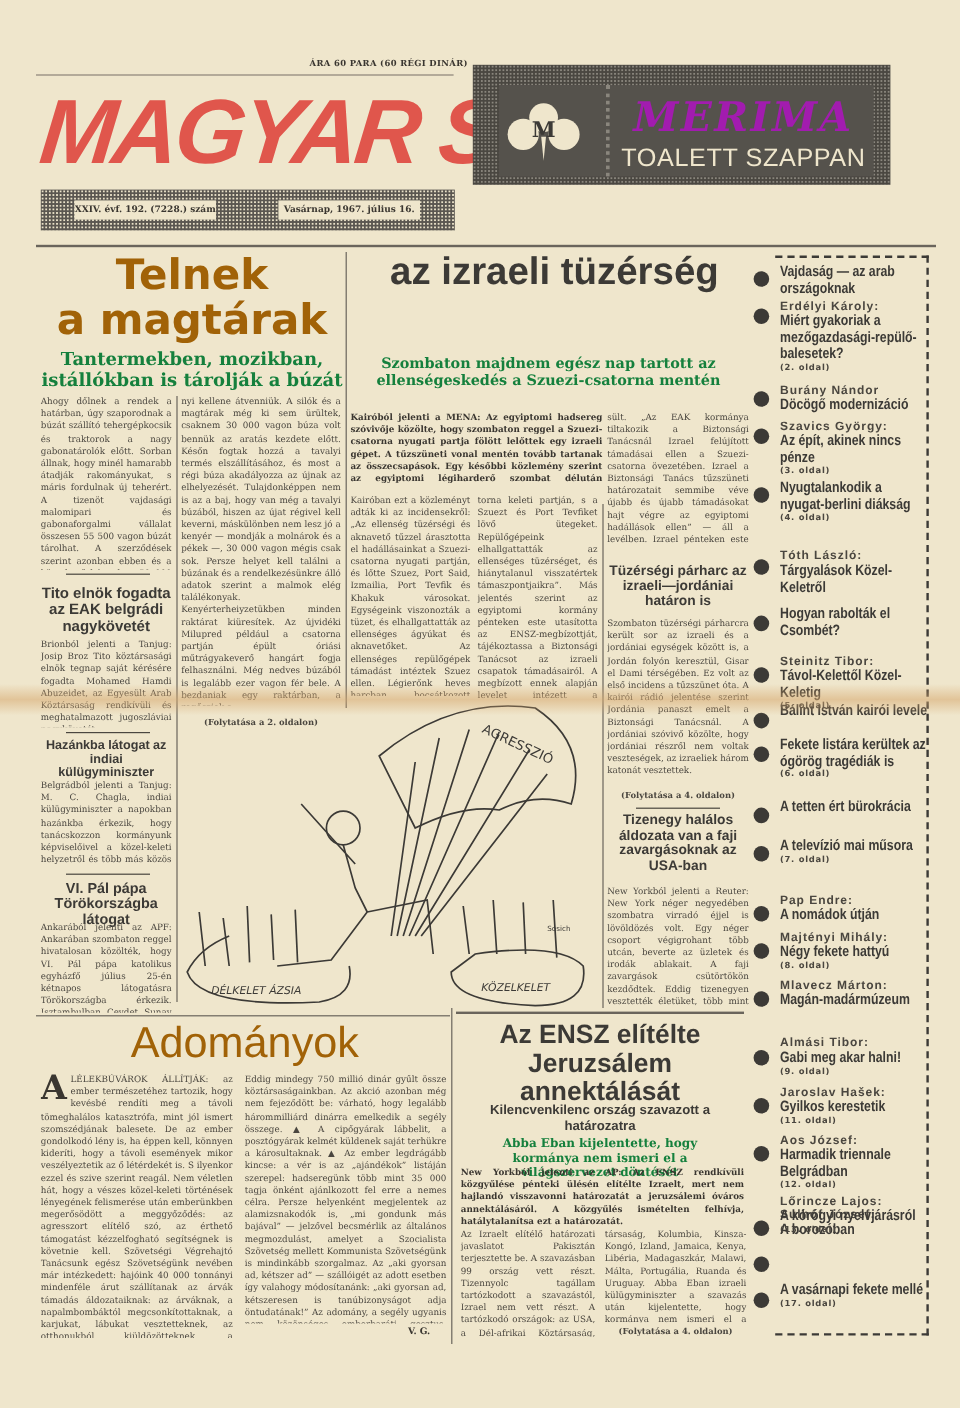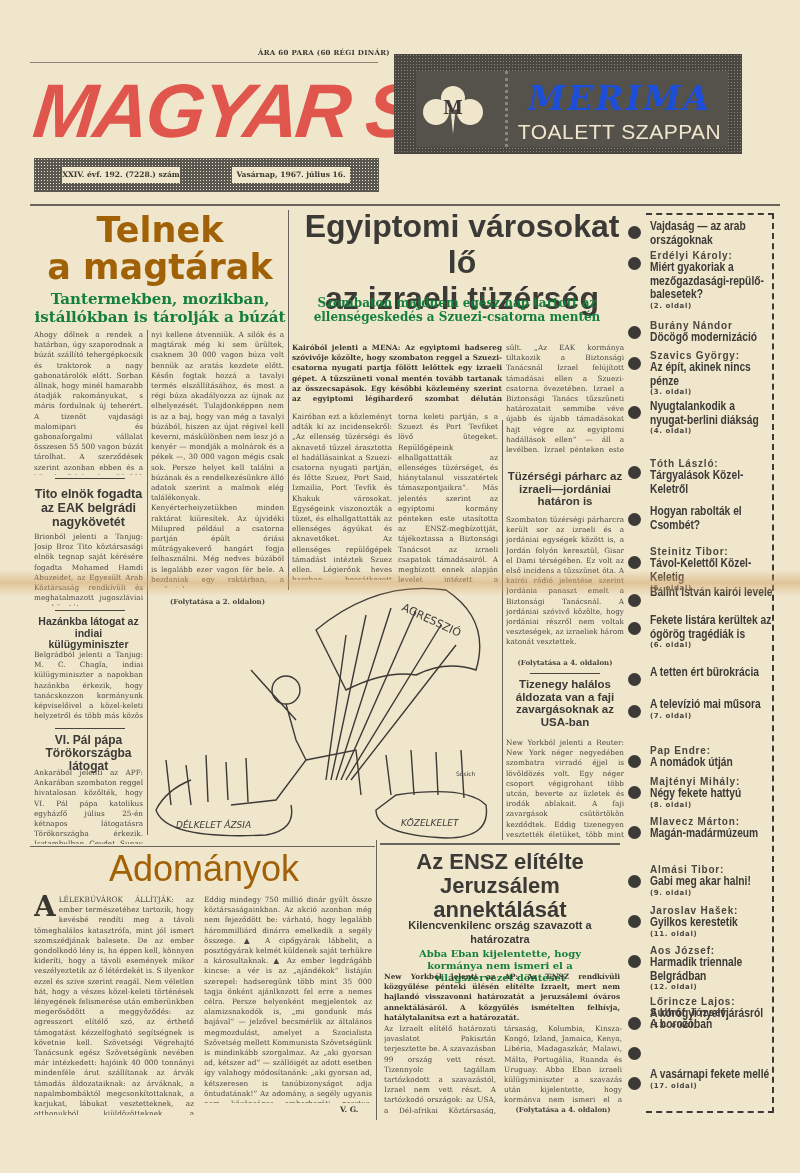--- a/index.html
+++ b/index.html
@@ -31,21 +31,21 @@
 
   .ad {
     left: 394px; top: 54px; width: 348px; height: 100px;
     background-color: #4a4741;
     background-image: radial-gradient(#8a867d 0.8px, transparent 1px);
     background-size: 3px 3px;
   }
   .ad-inner { left: 416px; top: 71px; width: 312px; height: 76px; background: #55524c; }
   .ad-logo-box { left: 416px; top: 71px; width: 92px; height: 76px; background: #55524c; border-right: 3px dotted #8a867d; }
   .clover { left: 418px; top: 84px; width: 70px; height: 50px; }
-  .ad-brand { left: 512px; top: 78px; width: 215px; font-family: "DejaVu Serif", serif; font-weight: bold; font-size: 34px; color: #1d4ed8; letter-spacing: 2px; text-align: center; font-style: italic; }
+  .ad-brand { left: 512px; top: 78px; width: 215px; font-family: "DejaVu Serif", serif; font-weight: bold; font-size: 34px; color: #a21caf; letter-spacing: 2px; text-align: center; font-style: italic; }
   .ad-tag { left: 512px; top: 120px; width: 215px; font-family: "Liberation Sans", sans-serif; font-size: 21px; color: #efe6cc; letter-spacing: 0.5px; text-align: center; }
 
   .vrule { border-left: 1px solid #6a655c; }
   .hrule { border-top: 1px solid #6a655c; }
   .body-text {
     font-family: "DejaVu Serif", serif; font-size: 7.3px; line-height: 10.2px;
     color: #4a463f; text-align: justify; overflow: hidden;
   }
   .body-text.bold { font-weight: bold; color: #3a3630; }
   .h-heavy { font-family: "DejaVu Sans", sans-serif; font-weight: bold; color: #a16207; text-align: center; line-height: 1.05; }
@@ -120,21 +120,20 @@
 <div class="abs short-rule" style="left:55px;top:610px;width:70px;"></div>
 
 <div class="abs h-cond" style="left:34px;top:616px;width:109px;font-size:10.5px;">Hazánkba látogat az indiai külügyminiszter</div>
 <div class="abs body-text" style="left:34px;top:650px;width:109px;height:72px;">Belgrádból jelenti a Tanjug: M. C. Chagla, indiai külügyminiszter a napokban hazánkba érkezik, hogy tanácskozzon kormányunk képviselőivel a közel-keleti helyzetről és több más közös érdekű kérdésről.</div>
 <div class="abs short-rule" style="left:55px;top:728px;width:70px;"></div>
 
 <div class="abs h-cond" style="left:34px;top:734px;width:109px;font-size:12px;">VI. Pál pápa Törökországba látogat</div>
 <div class="abs body-text" style="left:34px;top:768px;width:109px;height:76px;">Ankarából jelenti az APF: Ankarában szombaton reggel hivatalosan közölték, hogy VI. Pál pápa katolikus egyházfő július 25-én kétnapos látogatásra Törökországba érkezik. Isztambulban Cevdet Sunay elnök fogadja. Július 26-án az egyházfő ellátogat Efezbe.</div>
 
 <div class="abs h-cond" style="left:292px;top:208px;width:340px;font-size:32px;line-height:36px;">
-  <div>Egyiptomi városokat lő</div>
   <div>az izraeli tüzérség</div>
 </div>
 <div class="abs h-sub" style="left:292px;top:296px;width:330px;font-size:12px;">Szombaton majdnem egész nap tartott az ellenségeskedés a Szuezi-csatorna mentén</div>
 <div class="abs body-text bold" style="left:292px;top:343px;width:210px;height:62px;">Kairóból jelenti a MENA: Az egyiptomi hadsereg szóvivője közölte, hogy szombaton reggel a Szuezi-csatorna nyugati partja fölött lelőttek egy izraeli gépet. A tűzszüneti vonal mentén tovább tartanak az összecsapások. Egy későbbi közlemény szerint az egyiptomi légiharderő szombat délután bombázta az izraeli hadállásokat.</div>
 <div class="abs body-text" style="left:292px;top:412px;width:100px;height:168px;">Kairóban ezt a közleményt adták ki az incidensekről: „Az ellenség tüzérségi és aknavető tűzzel árasztotta el hadállásainkat a Szuezi-csatorna nyugati partján, és lőtte Szuez, Port Said, Izmailia, Port Tevfik és Khakuk városokat. Egységeink viszonozták a tüzet, és elhallgattatták az ellenséges ágyúkat és aknavetőket. Az ellenséges repülőgépek támadást intéztek Szuez ellen. Légierőnk heves harcban bocsátkozott velük, és egy gépet lelőtt. Légierőnk ma reggel bombázta az ellenséges egységeket a Szuezi-csa-</div>
 <div class="abs body-text" style="left:398px;top:412px;width:100px;height:170px;">torna keleti partján, s a Szuezt és Port Tevfiket lövő ütegeket. Repülőgépeink elhallgattatták az ellenséges tüzérséget, és hiánytalanul visszatértek támaszpontjaikra”. Más jelentés szerint az egyiptomi kormány pénteken este utasította az ENSZ-megbízottját, tájékoztassa a Biztonsági Tanácsot az izraeli csapatok támadásairól. A megbízott ennek alapján levelet intézett a Biztonsági Tanács elnökéhez, és értesítette, hogy az izraeli csapatok pénteki támadásainak következtében húsz egyiptomi elesett, harmincöt megsebe-</div>
 <div class="abs body-text" style="left:506px;top:343px;width:118px;height:110px;">sült. „Az EAK kormánya tiltakozik a Biztonsági Tanácsnál Izrael felújított támadásai ellen a Szuezi-csatorna övezetében. Izrael a Biztonsági Tanács tűzszüneti határozatait semmibe véve újabb és újabb támadásokat hajt végre az egyiptomi hadállások ellen” — áll a levélben. Izrael pénteken este szintén panaszt emelt a Biztonsági Tanácsnál, de ő sem kérte összehívását.</div>
 
 <div class="abs h-cond" style="left:506px;top:470px;width:118px;font-size:11.5px;">Tüzérségi párharc az izraeli—jordániai határon is</div>
 <div class="abs body-text" style="left:506px;top:515px;width:118px;height:140px;">Szombaton tüzérségi párharcra került sor az izraeli és a jordániai egységek között is, a Jordán folyón keresztül, Gisar el Dami térségében. Ez volt az első incidens a tűzszünet óta. A kairói rádió jelentése szerint Jordánia panaszt emelt a Biztonsági Tanácsnál. A jordániai szóvivő közölte, hogy jordániai részről nem voltak veszteségek, az izraeliek három katonát vesztettek.</div>

